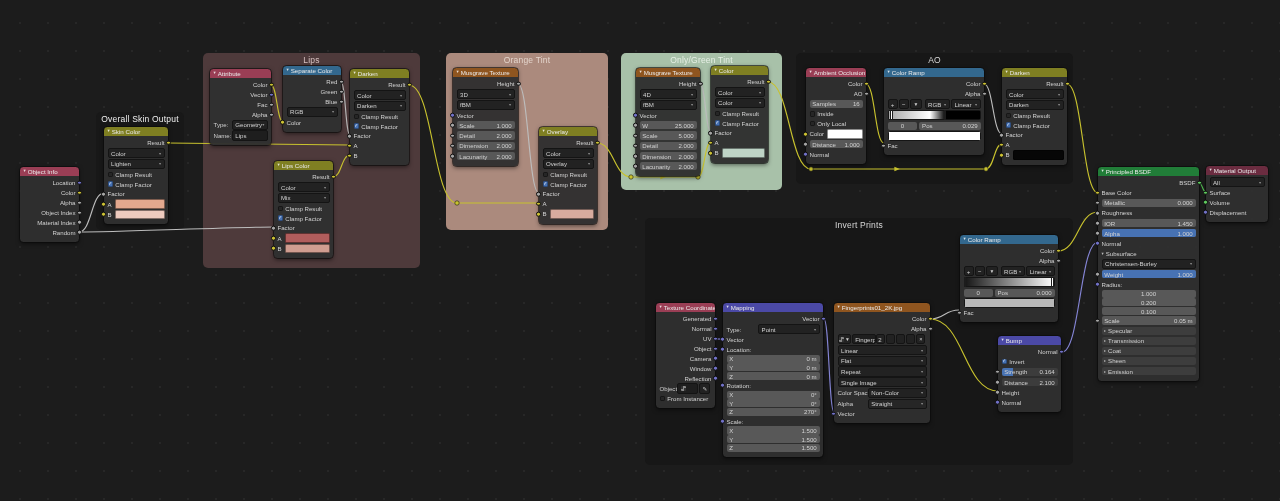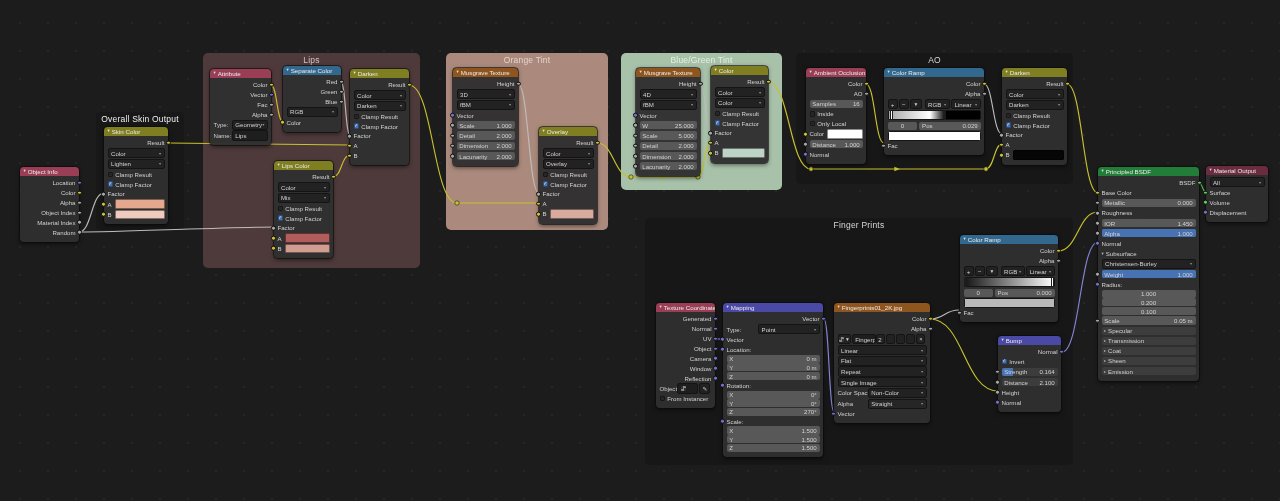--- a/index.html
+++ b/index.html
@@ -60,27 +60,27 @@
       <div class="frame" style="left: 96px; top: 112px; width: 88px; height: 118px; background: rgb(24, 24, 24);">
         <span class="frame-title" style="color: rgb(239, 239, 239);">Overall Skin Output</span>
       </div>
       <div class="frame" style="left: 203px; top: 53px; width: 217px; height: 215px; background: rgb(78, 58, 59);">
         <span class="frame-title" style="color: rgb(216, 194, 194);">Lips</span>
       </div>
       <div class="frame" style="left: 446px; top: 53px; width: 162px; height: 177px; background: rgb(171, 138, 125);">
         <span class="frame-title" style="color: rgb(227, 212, 203);">Orange Tint</span>
       </div>
       <div class="frame" style="left: 621px; top: 53px; width: 161px; height: 137px; background: rgb(168, 193, 169);">
-        <span class="frame-title" style="color: rgb(230, 239, 229);">Blue/Green Tint</span>
+        <span class="frame-title" style="color: rgb(230, 239, 229);">Only/Green Tint</span>
       </div>
       <div class="frame" style="left: 796px; top: 53px; width: 277px; height: 131px; background: rgb(23, 23, 23);">
         <span class="frame-title" style="color: rgb(216, 216, 216);">AO</span>
       </div>
       <div class="frame" style="left: 645px; top: 218px; width: 428px; height: 247px; background: rgb(23, 23, 23);">
-        <span class="frame-title" style="color: rgb(216, 216, 216);">Finger Prints</span>
+        <span class="frame-title" style="color: rgb(216, 216, 216);">Invert Prints</span>
       </div>
     </div>
   <svg id="wires" width="1280" height="501" viewBox="0 0 1280 501">
       <path d="M79 232 C 91.5 232 91.5 193 104 193 " fill="none" stroke="#bdbdbd" stroke-width="1.15"></path>
       <path d="M79 232 C 117 232 236 227 274 227 " fill="none" stroke="#bdbdbd" stroke-width="1.15"></path>
       <path d="M168 143 C 206 143 312 145 350 145 " fill="none" stroke="#c8c22e" stroke-width="1.15"></path>
       <path d="M271 85 C 277 85 277 122 283 122 " fill="none" stroke="#c8c22e" stroke-width="1.15"></path>
       <path d="M341 82 C 345.5 82 345.5 135 350 135 " fill="none" stroke="#bdbdbd" stroke-width="1.15"></path>
       <path d="M333 177 C 341.5 177 341.5 155 350 155 " fill="none" stroke="#c8c22e" stroke-width="1.15"></path>
       <path d="M409 85 C 433 85 433 203 457 203  C 495 203 501 203 539 203 " fill="none" stroke="#c8c22e" stroke-width="1.15"></path>

